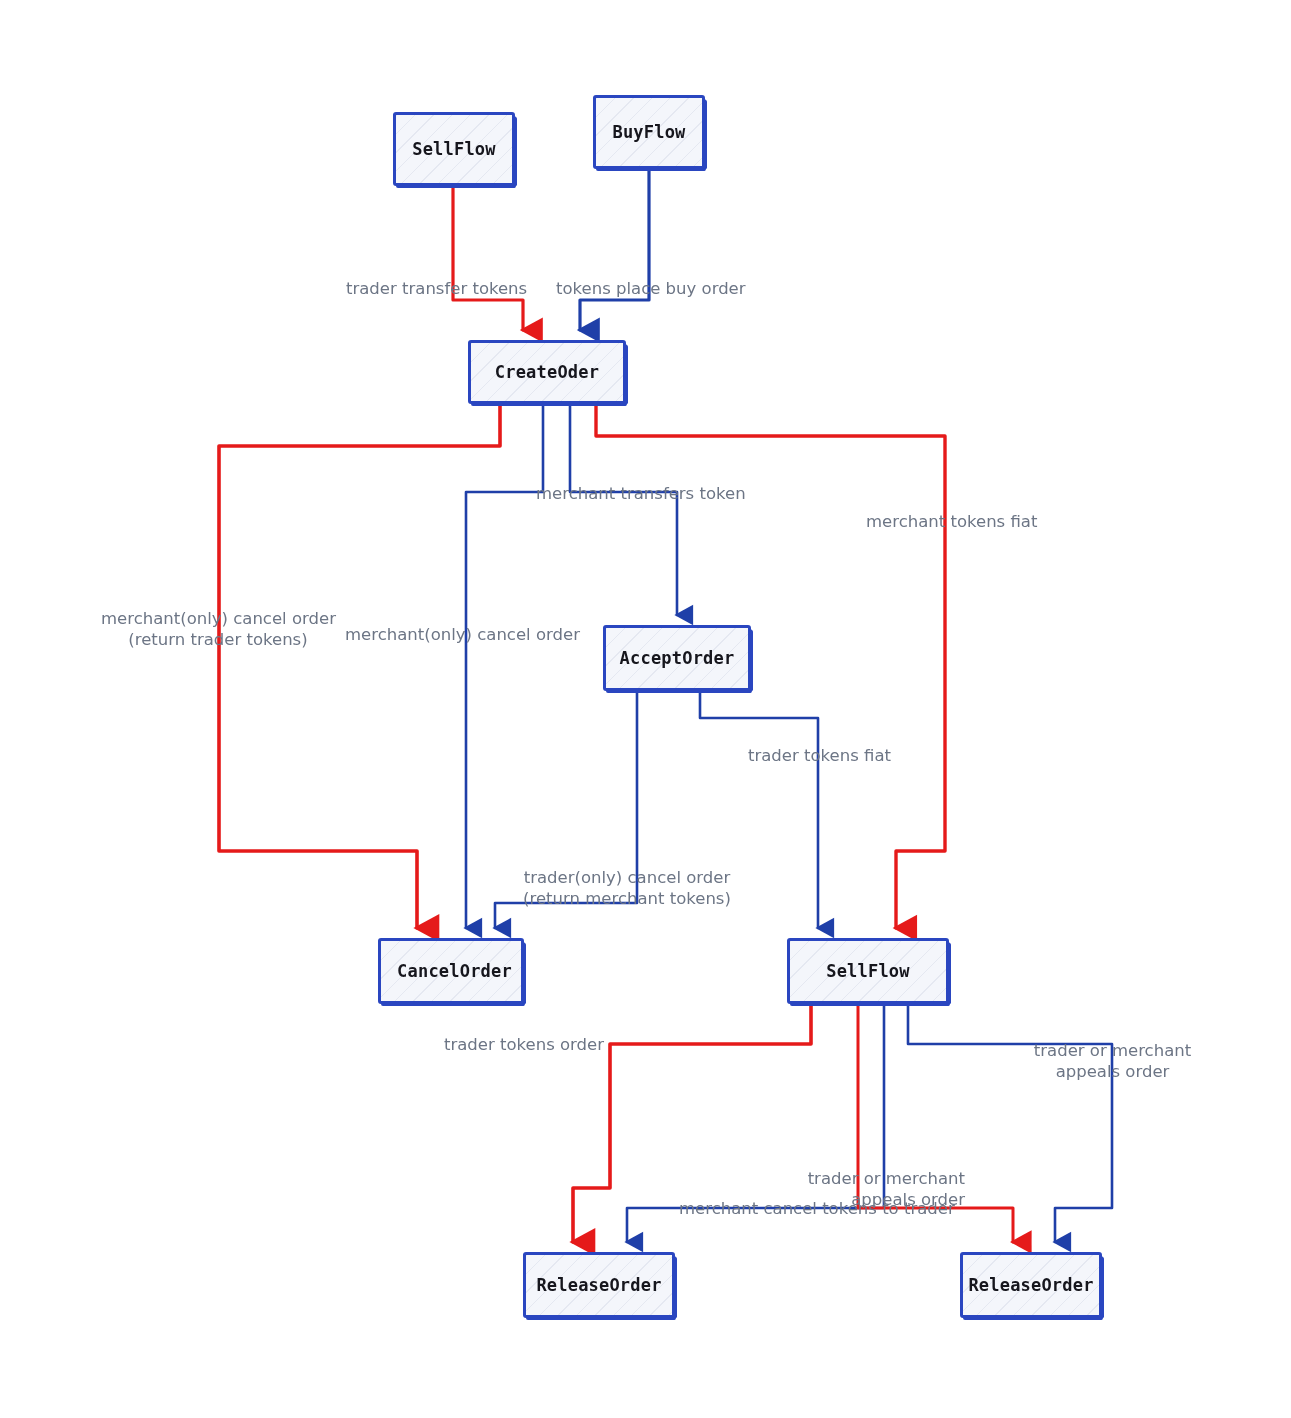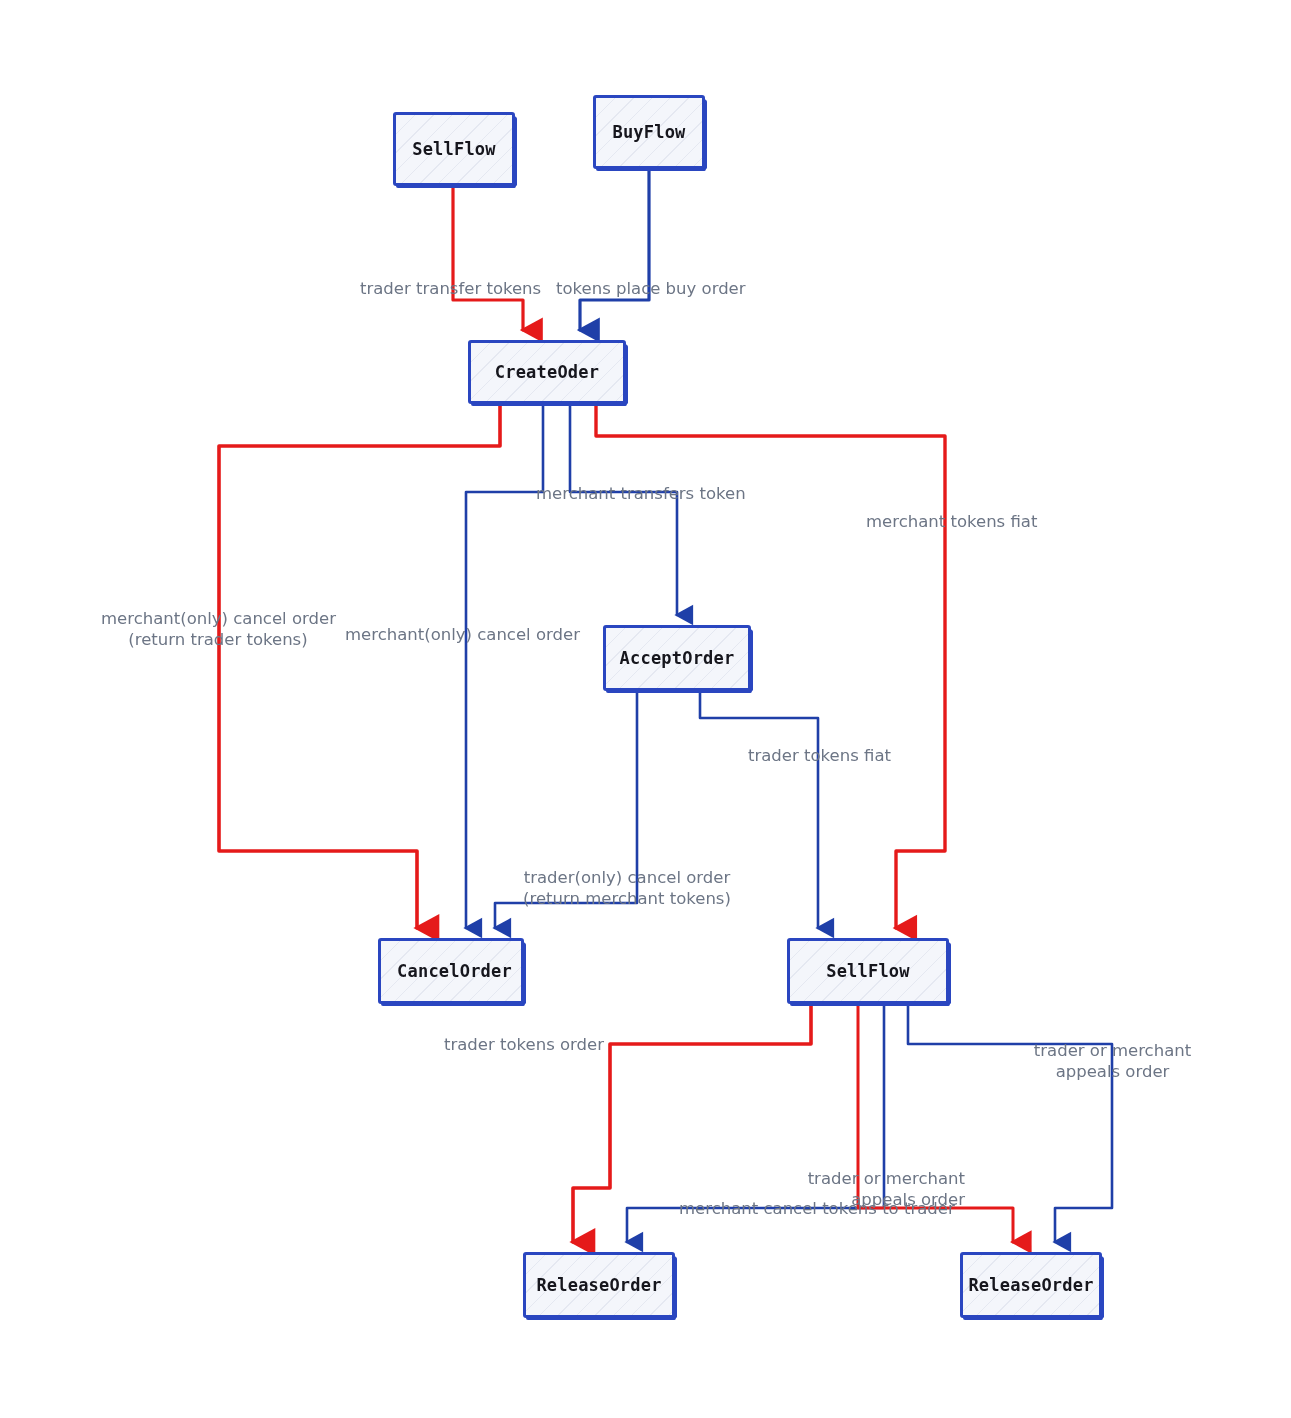--- a/index.html
+++ b/index.html
@@ -146,21 +146,21 @@
   </div>
 
   <div class="node" style="left:523px; top:1252px; width:152px; height:66px;">
     <span class="node-label">ReleaseOrder</span>
   </div>
 
   <div class="node" style="left:960px; top:1252px; width:142px; height:66px;">
     <span class="node-label">ReleaseOrder</span>
   </div>
 
-  <div class="edge-label" style="left:360px; top:278px;">trader transfer tokens</div>
+  <div class="edge-label" style="left:346px; top:278px;">trader transfer tokens</div>
 
   <div class="edge-label" style="left:556px; top:278px;">tokens place buy order</div>
 
   <div class="edge-label center" style="left:101px; top:608px; width:234px;">merchant(only) cancel order
 (return trader tokens)</div>
 
   <div class="edge-label" style="left:345px; top:624px;">merchant(only) cancel order</div>
 
   <div class="edge-label" style="left:536px; top:483px;">merchant transfers token</div>
 

